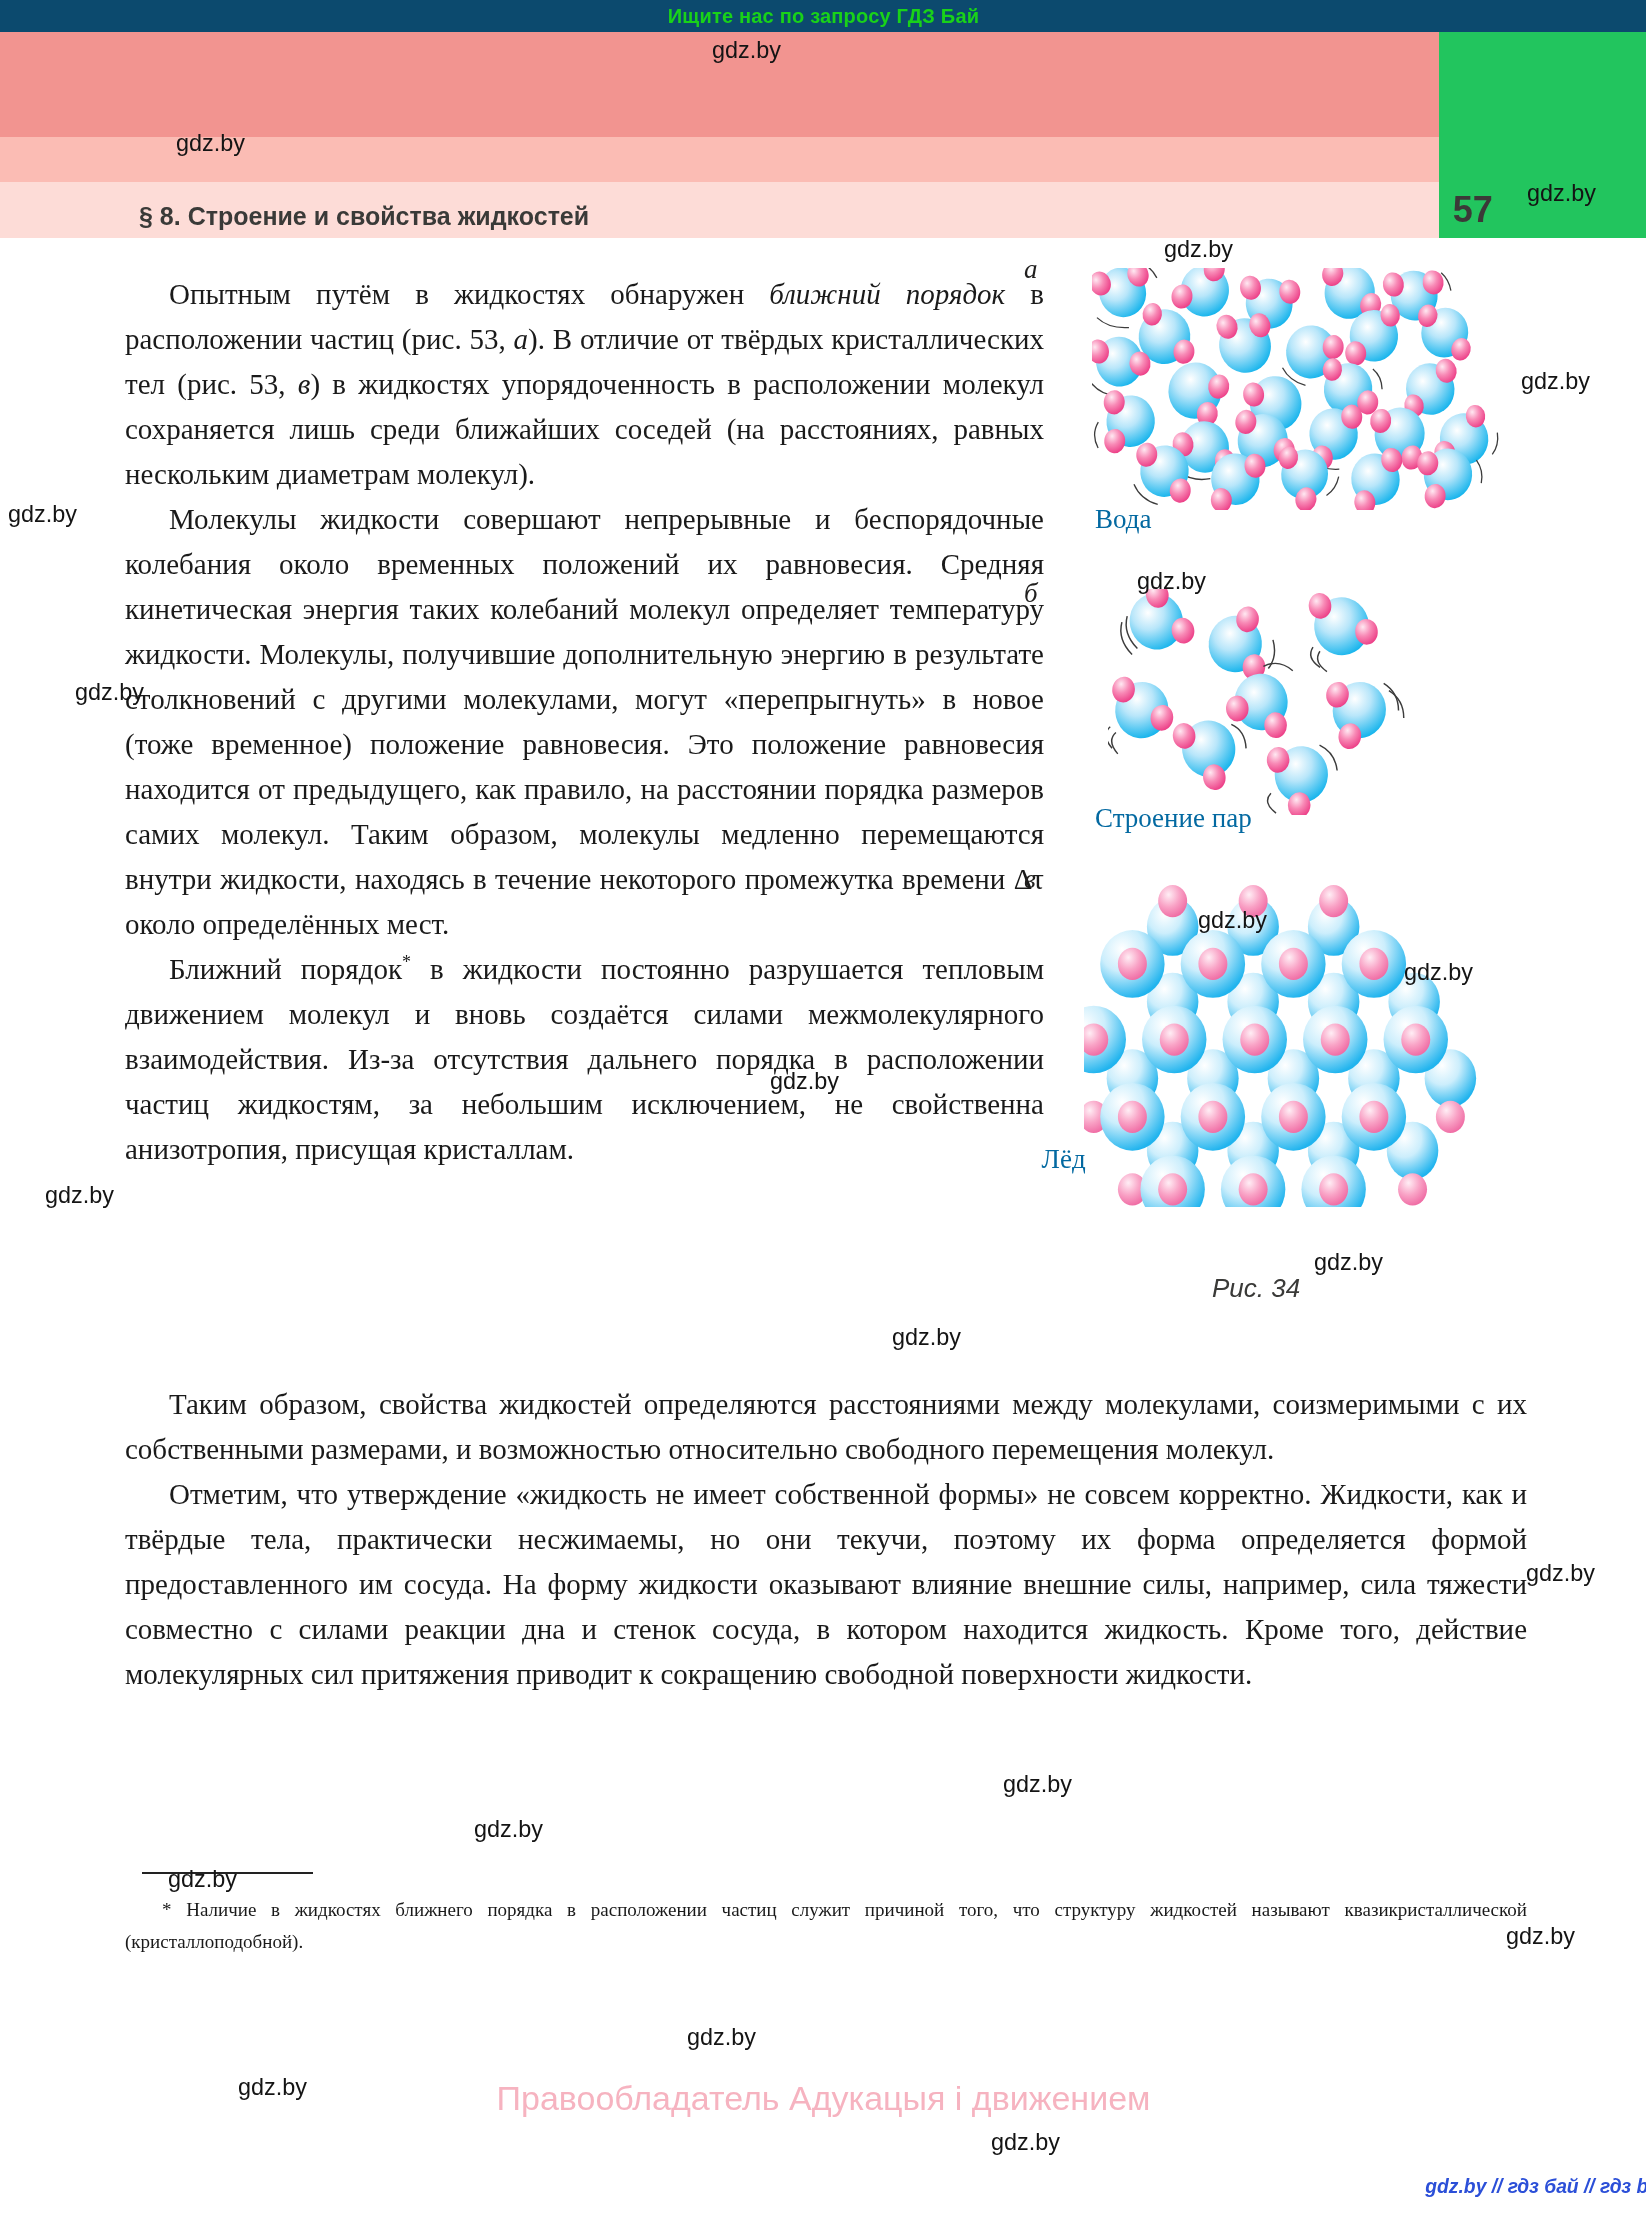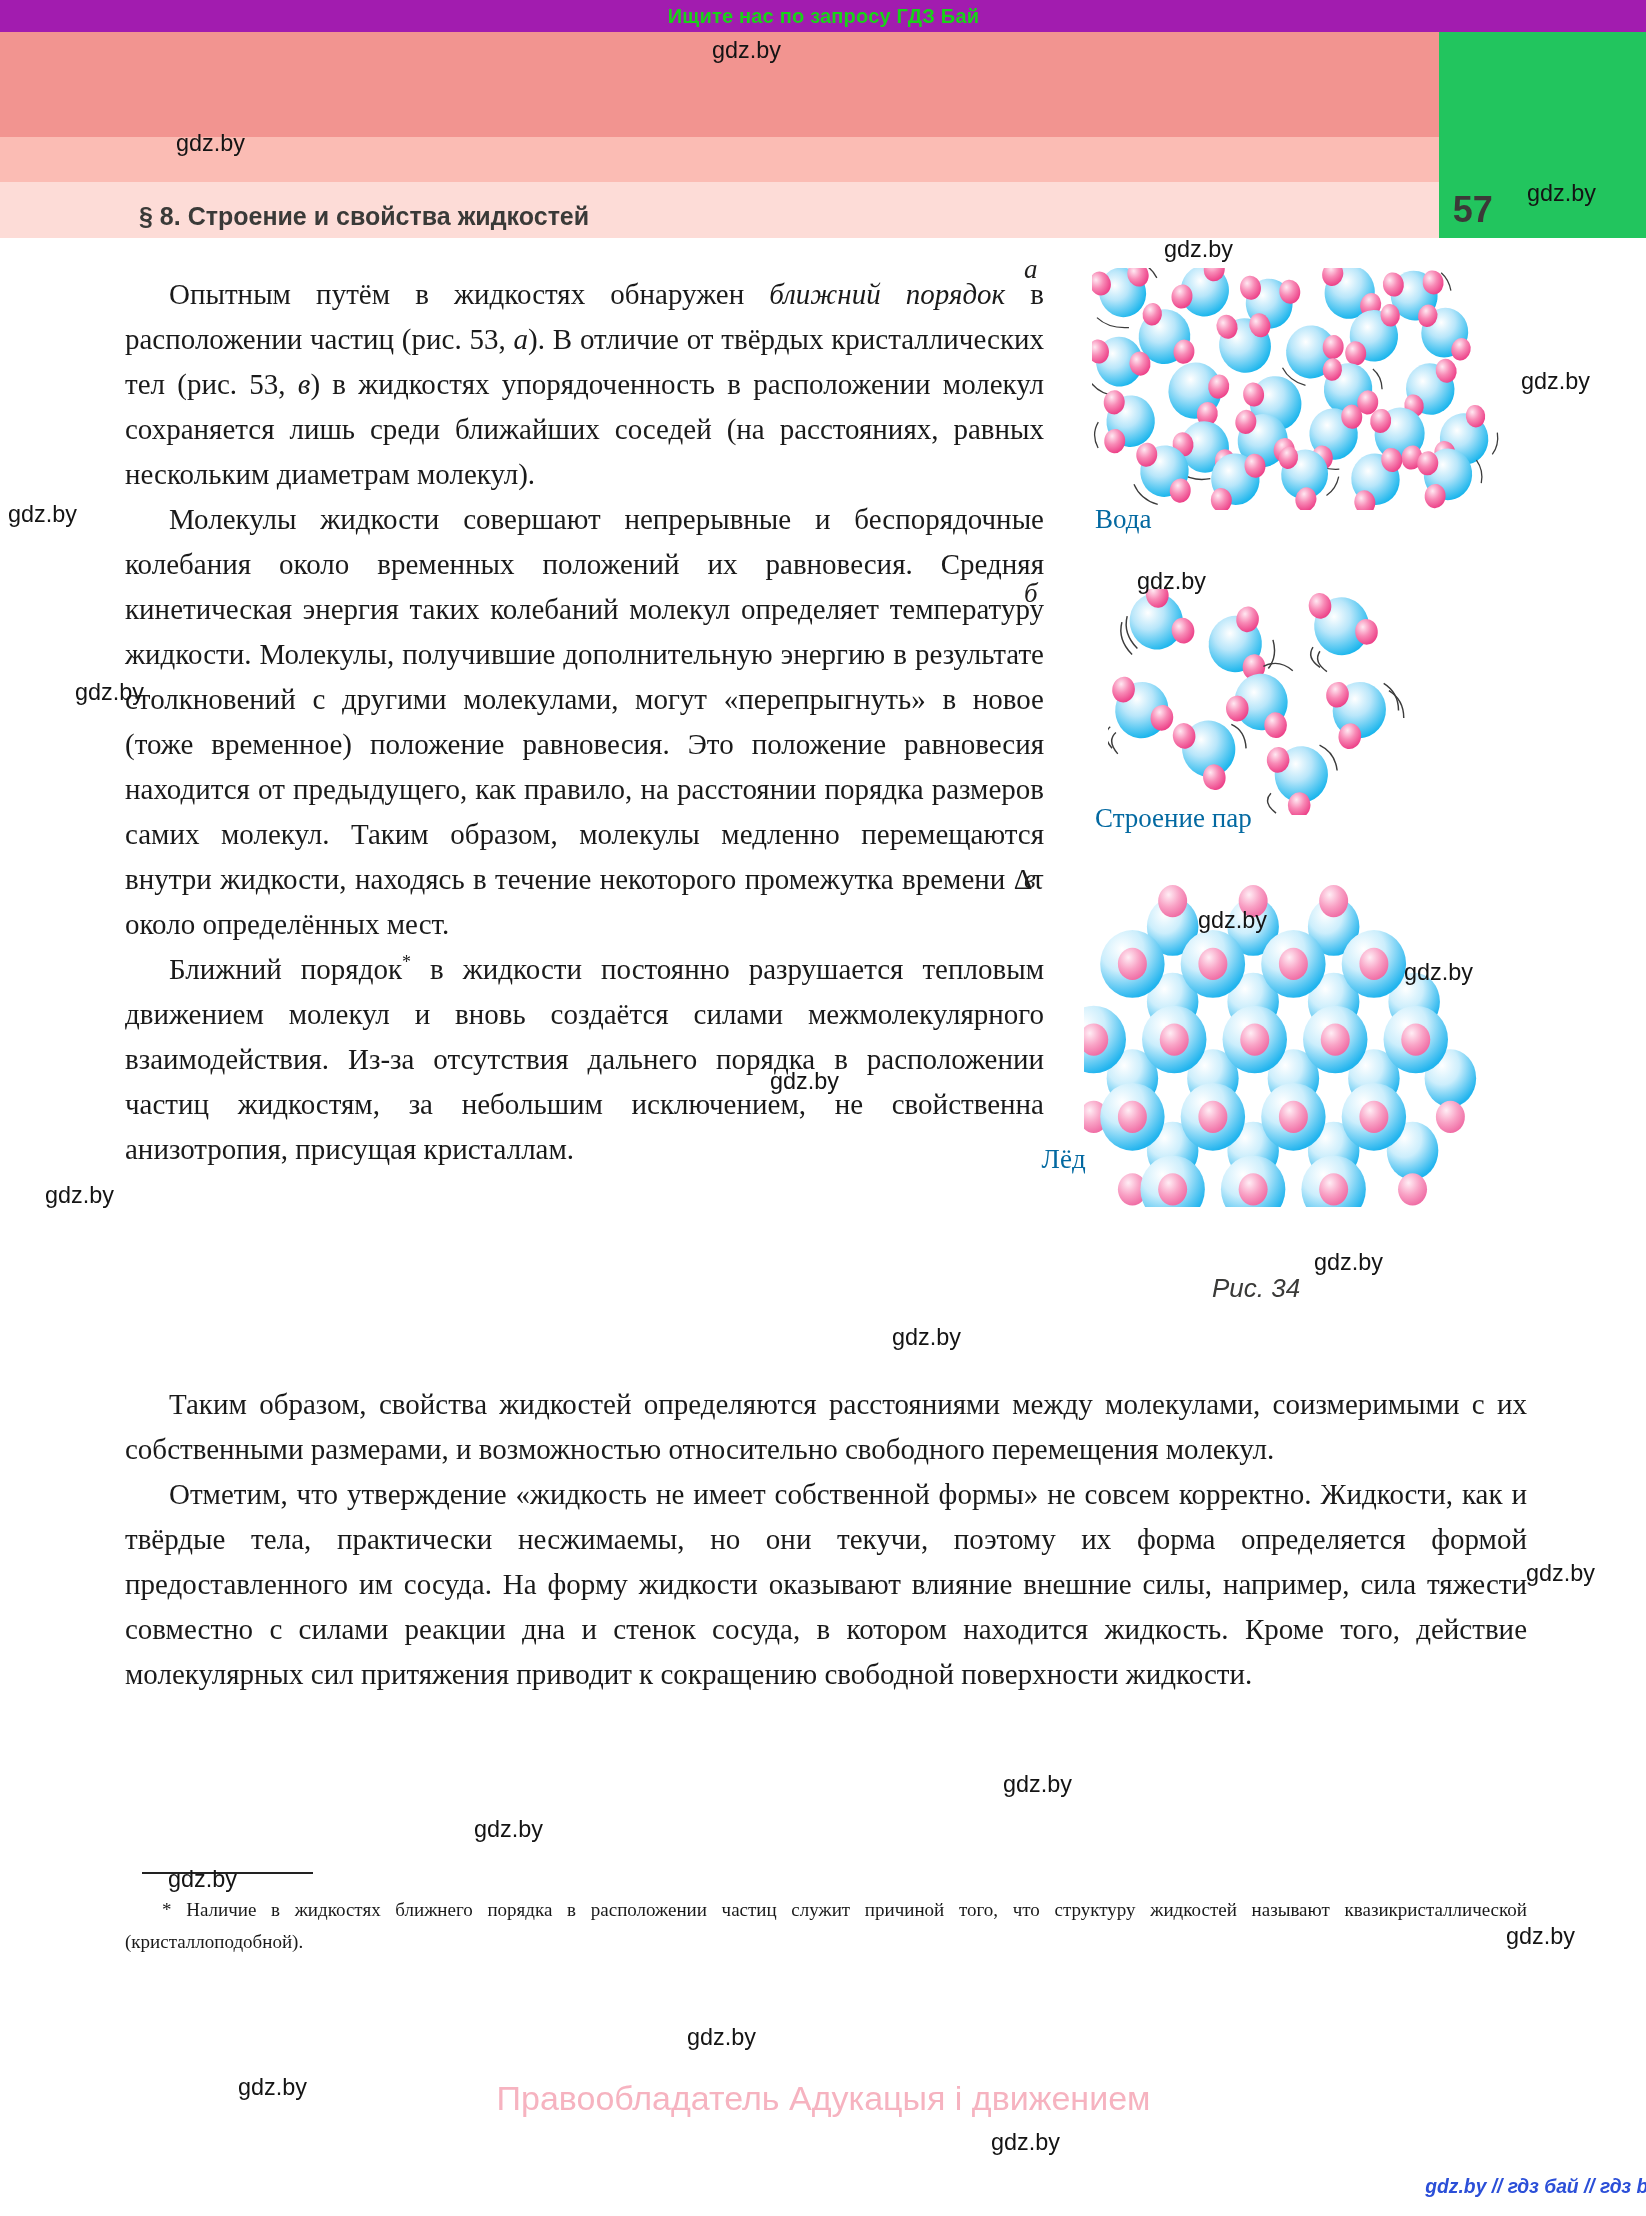--- a/index.html
+++ b/index.html
@@ -18,21 +18,21 @@
 
   
   .promo-banner {
     position: absolute;
     top: 0; left: 0;
     width: 1647px;
     height: 32px;
     display: flex;
     align-items: center;
     justify-content: center;
-    background: #a21caf;
+    background: #0c4a6e;
   }
   .promo-banner-text {
     font-family: "Liberation Sans", sans-serif;
     font-size: 20px;
     font-weight: 700;
     color: #19d219;
     letter-spacing: 0.2px;
   }
 
   

